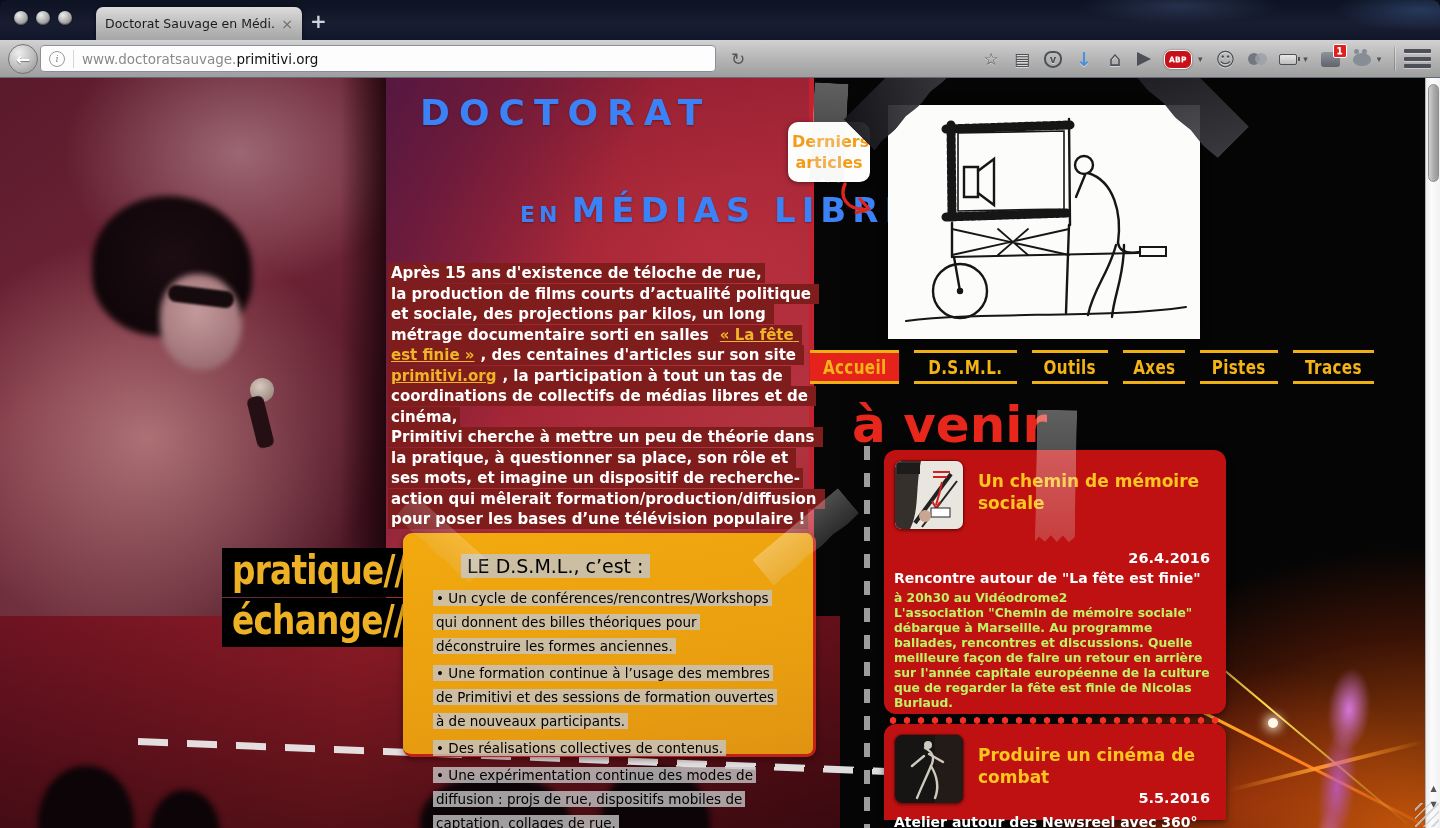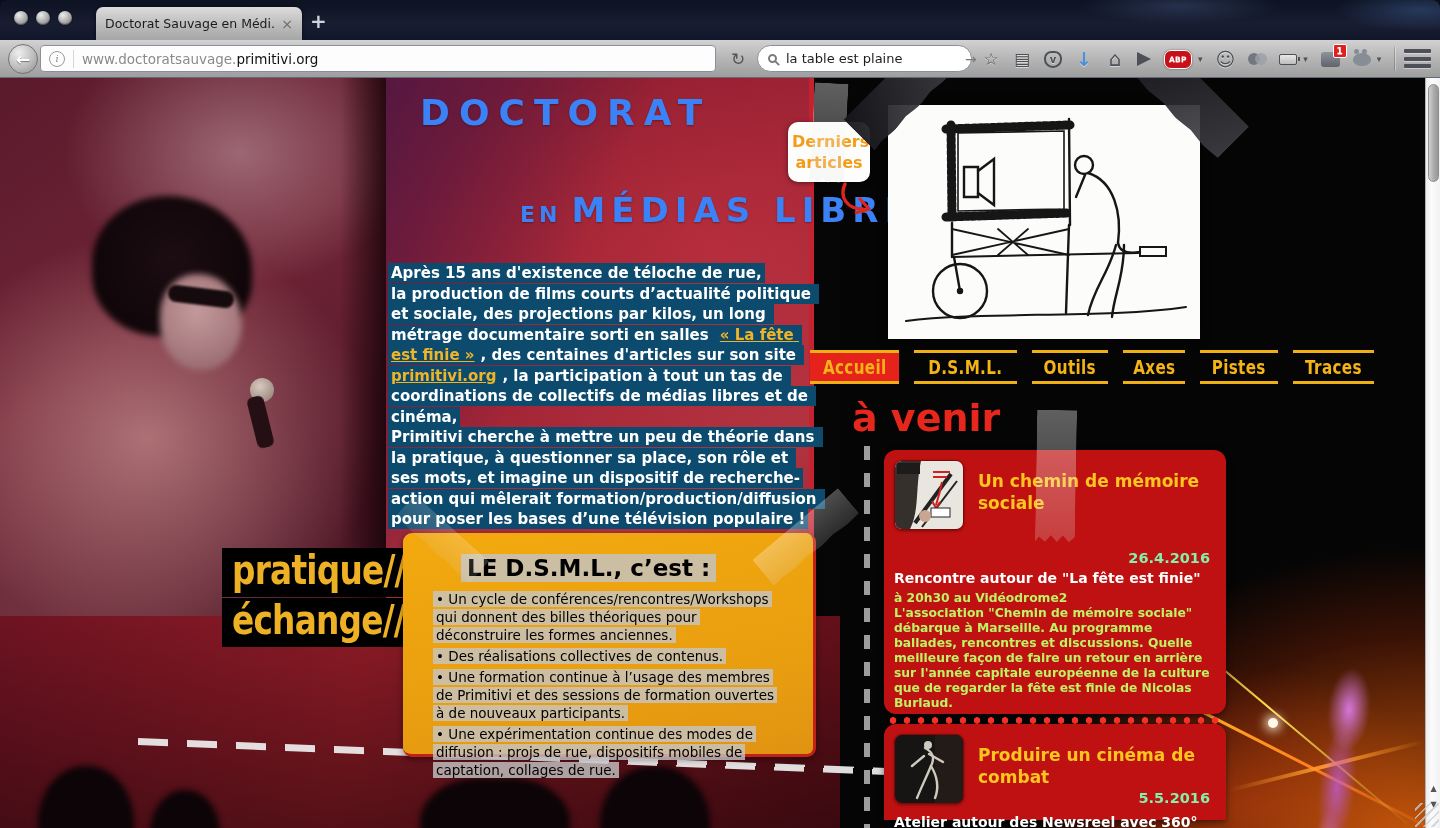--- a/index.html
+++ b/index.html
@@ -128,55 +128,55 @@
 
   .mainnav{position:absolute;left:810px;top:272px;z-index:2;display:flex;gap:15px;justify-content:flex-end;}
   .nav-item{border-top:3px solid #eeb014;border-bottom:3px solid #eeb014;padding:3px 5px;}
   .nav-item span{display:inline-block;transform:scaleX(.8);transform-origin:center;font-weight:bold;
       font-size:19px;color:#f4b317;letter-spacing:.4px;white-space:nowrap;}
   .nav-item.active{background:#e6231b;}
 
   .intro{position:absolute;left:388px;top:185px;width:432px;z-index:2;font-size:15px;font-weight:bold;
       line-height:20.5px;color:#fff;}
   .prewrap{white-space:pre-wrap;}
-  .hl{background:#0c4a6e;padding:1px 3px;-webkit-box-decoration-break:clone;box-decoration-break:clone;}
+  .hl{background:#7f1d1d;padding:1px 3px;-webkit-box-decoration-break:clone;box-decoration-break:clone;}
   a.hl{color:#f0b429;text-decoration:underline;cursor:pointer;}
 
-  .avenir{position:absolute;left:852px;top:318px;z-index:2;color:#e8271c;font-size:38px;font-weight:bold;}
+  .avenir{position:absolute;left:852px;top:318px;z-index:2;color:#e8271c;font-size:50px;font-weight:bold;}
   .timeline{position:absolute;left:864px;top:368px;width:6px;height:382px;z-index:2;
       background:repeating-linear-gradient(#b8b8b8 0 14px,transparent 14px 27px);opacity:.85;}
 
   .card{position:absolute;left:884px;width:342px;background:#bf1111;border-radius:12px;z-index:2;
       box-shadow:0 2px 6px rgba(0,0,0,.5);}
   .card .thumb{position:absolute;left:10px;top:10px;width:70px;height:70px;border-radius:8px;overflow:hidden;
       border:1px solid rgba(60,0,0,.5);box-shadow:0 1px 3px rgba(0,0,0,.4);}
   .card .title{position:absolute;left:94px;top:20px;width:235px;color:#fcc61e;font-size:17px;font-weight:bold;line-height:22px;}
-  .card .date{position:absolute;right:16px;color:#86efac;font-size:14.5px;font-weight:bold;}
+  .card .date{position:absolute;right:16px;color:#ffffff;font-size:14.5px;font-weight:bold;}
   .card .sub{position:absolute;left:10px;width:322px;color:#fff;font-size:14px;font-weight:bold;}
   .card .body{position:absolute;left:10px;width:324px;color:#bef264;font-size:12.3px;font-weight:bold;line-height:15px;}
   .card1{top:372px;height:264px;}
   .card1 .date{top:100px;} .card1 .sub{top:120px;} .card1 .body{top:141px;}
   .card2{top:646px;height:96px;border-radius:12px 12px 0 0;}
   .card2 .date{top:66px;} .card2 .sub{top:90px;}
   .dotsep{position:absolute;left:884px;top:637px;width:342px;height:9px;z-index:2;
       background:radial-gradient(circle,#ff3126 3px,transparent 3.6px);background-size:14px 9px;background-position:2px 1px;}
 
   .slogan{position:absolute;left:222px;top:470px;z-index:2;}
   .slogan div{background:#000;padding:1px 12px 6px 10px;margin-bottom:1px;width:max-content;}
   .slogan span{display:inline-block;transform:scaleX(.8);transform-origin:left;color:#eeb125;
       font-size:41px;font-weight:bold;letter-spacing:-1px;line-height:42px;}
 
   .dsml{position:absolute;left:403px;top:455px;width:413px;height:224px;z-index:2;border-radius:9px;
       background:linear-gradient(170deg,#f3a90e,#e89d10 70%,#e09312);
       border-right:3px solid #c32017;border-bottom:3px solid #c32017;
       box-shadow:0 2px 6px rgba(0,0,0,.45);padding:22px 28px 0 30px;}
-  .dsml h2{margin:0 0 9px 0;font-size:23px;font-weight:bold;color:#000;padding-left:28px;}
+  .dsml h2{margin:0 0 9px 0;font-size:19px;font-weight:normal;color:#000;padding-left:28px;}
   .dsml h2 span{background:rgba(195,195,195,.82);padding:1px 6px;-webkit-box-decoration-break:clone;box-decoration-break:clone;}
   .dsml ul{margin:0;padding:0;list-style:none;}
-  .dsml li{margin:0 0 3px 0;font-size:13.5px;line-height:18px;color:#000;}
+  .dsml li{margin:0 0 3px 0;font-size:13.5px;line-height:24px;color:#000;}
   .dsml li span{background:rgba(198,198,198,.8);padding:0 3px;-webkit-box-decoration-break:clone;box-decoration-break:clone;}
   .dsml li span::before{content:"•  ";}
 
   .tape{position:absolute;z-index:3;background:linear-gradient(rgba(255,255,255,.36),rgba(225,225,225,.22));
       box-shadow:0 0 4px rgba(0,0,0,.3);
       clip-path:polygon(0 0,100% 0,100% 96%,85% 100%,70% 95%,55% 100%,40% 95%,25% 100%,10% 96%,0 100%);}
   .tape.dark{background:linear-gradient(120deg,rgba(22,22,26,.95),rgba(64,64,70,.88));}
 
   
   .scrollbar{position:absolute;left:1425px;top:78px;width:15px;height:750px;
@@ -204,25 +204,20 @@
   </div>
 
   <div class="toolbar"></div>
   <div class="back-btn">←</div>
   <div class="url-field">
     <span class="info-badge">i</span>
     <span class="url-sep"></span>
     <span class="url-text"><span class="url-sub">www.doctoratsauvage.</span><span class="url-dom">primitivi.org</span></span>
   </div>
   <div class="reload-btn">↻</div>
-  <div class="search-field">
-    <span class="mag"></span>
-    <input class="search-text" value="la table est plaine" style="">
-    <span class="go-icon">→</span>
-  </div>
   <div class="tool-icons">
     <span class="ic">☆</span>
     <span class="ic">▤</span>
     <span class="ic ic-pocket">v</span>
     <span class="ic ic-download">↓</span>
     <span class="ic" style="font-size:20px">⌂</span>
     <span class="ic" style="width:0;height:0;border-left:14px solid #4d5157;border-top:7px solid transparent;border-bottom:7px solid transparent;min-width:0"></span>
     <span class="ic ic-abp">ABP</span>
     <span class="caret">▾</span>
     <span class="ic" style="font-size:19px">☺</span>
@@ -367,22 +362,22 @@
 
     <div class="slogan">
       <div><span>pratique///</span></div>
       <div><span>échange///</span></div>
     </div>
 
     <div class="dsml">
       <h2><span>LE D.S.M.L., c’est :</span></h2>
       <ul>
         <li><span>Un cycle de conférences/rencontres/Workshops qui donnent des billes théoriques pour déconstruire les formes anciennes.</span></li>
+        <li><span>Une formation continue à l’usage des membres de Primitivi et des sessions de formation ouvertes à de nouveaux participants.</span></li>
         <li><span>Des réalisations collectives de contenus.</span></li>
-        <li><span>Une formation continue à l’usage des membres de Primitivi et des sessions de formation ouvertes à de nouveaux participants.</span></li>
         <li><span>Une expérimentation continue des modes de diffusion : projs de rue, dispositifs mobiles de captation, collages de rue.</span></li>
       </ul>
     </div>
 
     <div class="tape" style="left:812px;top:5px;width:34px;height:100px;transform:rotate(3deg)"></div>
     <div class="tape dark" style="left:842px;top:-6px;width:116px;height:44px;transform:rotate(-45deg)"></div>
     <div class="tape dark" style="left:1122px;top:-4px;width:130px;height:46px;transform:rotate(45deg)"></div>
     <div class="tape" style="left:1036px;top:332px;width:40px;height:132px;transform:rotate(1deg)"></div>
     <div class="tape" style="left:750px;top:442px;width:112px;height:34px;transform:rotate(-40deg);opacity:.8"></div>
     <div class="tape" style="left:392px;top:446px;width:100px;height:30px;transform:rotate(42deg);opacity:.5"></div>

